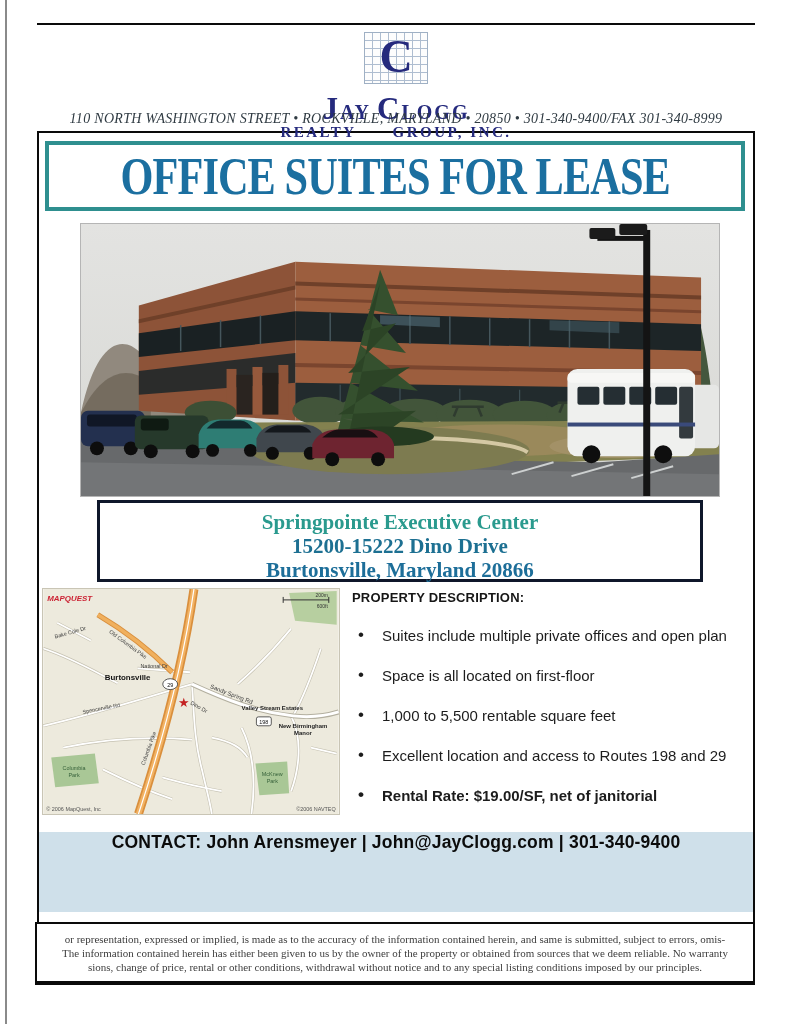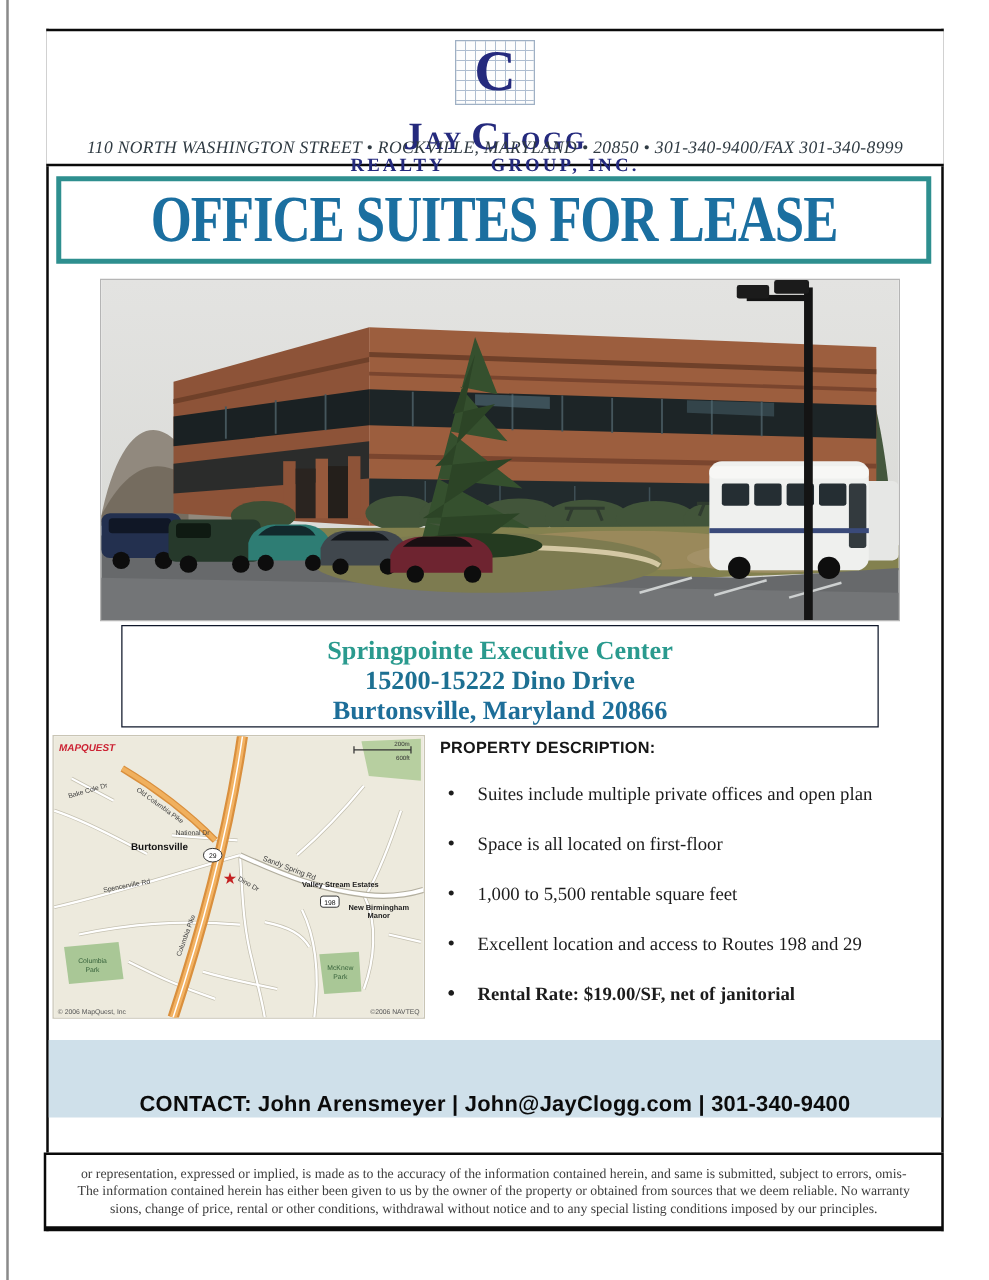--- a/index.html
+++ b/index.html
@@ -37,41 +37,41 @@
     border:4px solid #2e8f8f; display:flex; align-items:center; justify-content:center; background:#fff; }
   #title-banner span { font-family:"Liberation Serif", serif; font-weight:bold; font-size:47px;
     color:#1b6fa0; white-space:nowrap; transform:scaleX(0.9) scaleY(1.12); letter-spacing:-1px; }
 
   
   #photo { position:absolute; left:80px; top:223px; width:640px; height:274px; border:1px solid #b5b5b5; }
   #photo svg { display:block; width:100%; height:100%; }
 
   
   #caption-box { position:absolute; left:97px; top:500px; width:606px; height:82px;
-    border:1px solid #0f172a; text-align:center; font-family:"Liberation Serif", serif; font-weight:bold;
+    border:3px solid #0f172a; text-align:center; font-family:"Liberation Serif", serif; font-weight:bold;
     padding-top:7px; background:#fff; }
   #caption-box .cap1 { font-size:21px; color:#2a9a8e; line-height:24px; }
   #caption-box .cap2 { font-size:21px; color:#1d7092; line-height:24px; }
   #caption-box .cap3 { font-size:21px; color:#1d6e99; line-height:24px; }
 
   
   #map { position:absolute; left:42px; top:588px; width:298px; height:227px; border:1px solid #c9c5b5; }
   #map svg { display:block; width:100%; height:100%; }
 
   
   #property-desc { position:absolute; left:352px; top:590px; width:402px; }
   #property-desc h2 { font-size:13px; font-weight:bold; color:#161616; letter-spacing:0.2px; }
-  #property-desc ul { list-style:none; margin-top:6px;font-family:Liberation Serif, serif; }
+  #property-desc ul { list-style:none; margin-top:6px; }
   #property-desc li { position:relative; padding-left:30px; margin-top:22px; font-size:15px; color:#1c1c1c; line-height:18px; }
   #property-desc li::before { content:"•"; position:absolute; left:6px; top:-1px; font-size:17px; color:#1c1c1c; }
   #property-desc li.bold { font-weight:bold; }
 
   
-  #contact-bar { position:absolute; left:39px; top:832px; width:714px; height:62px; background:#cfe0ea;
-    display:flex; align-items:flex-end; justify-content:center; }
+  #contact-bar { position:absolute; left:39px; top:832px; width:714px; height:80px; background:#cfe0ea;
+    display:flex; align-items:flex-start; justify-content:center; }
   #contact-bar span { font-weight:bold; font-size:17.5px; color:#0b0b0b; letter-spacing:0.2px; }
 
   
   #footer-box { position:absolute; left:35px; top:922px; width:720px; height:63px;
     border:2px solid #0a0a0a; border-bottom-width:4px; background:#fff;
     font-family:"Liberation Serif", serif; font-size:11px; color:#3d3d3d; text-align:center;
     padding-top:8px; line-height:14px; }
 </style>
 </head>
 <body>

